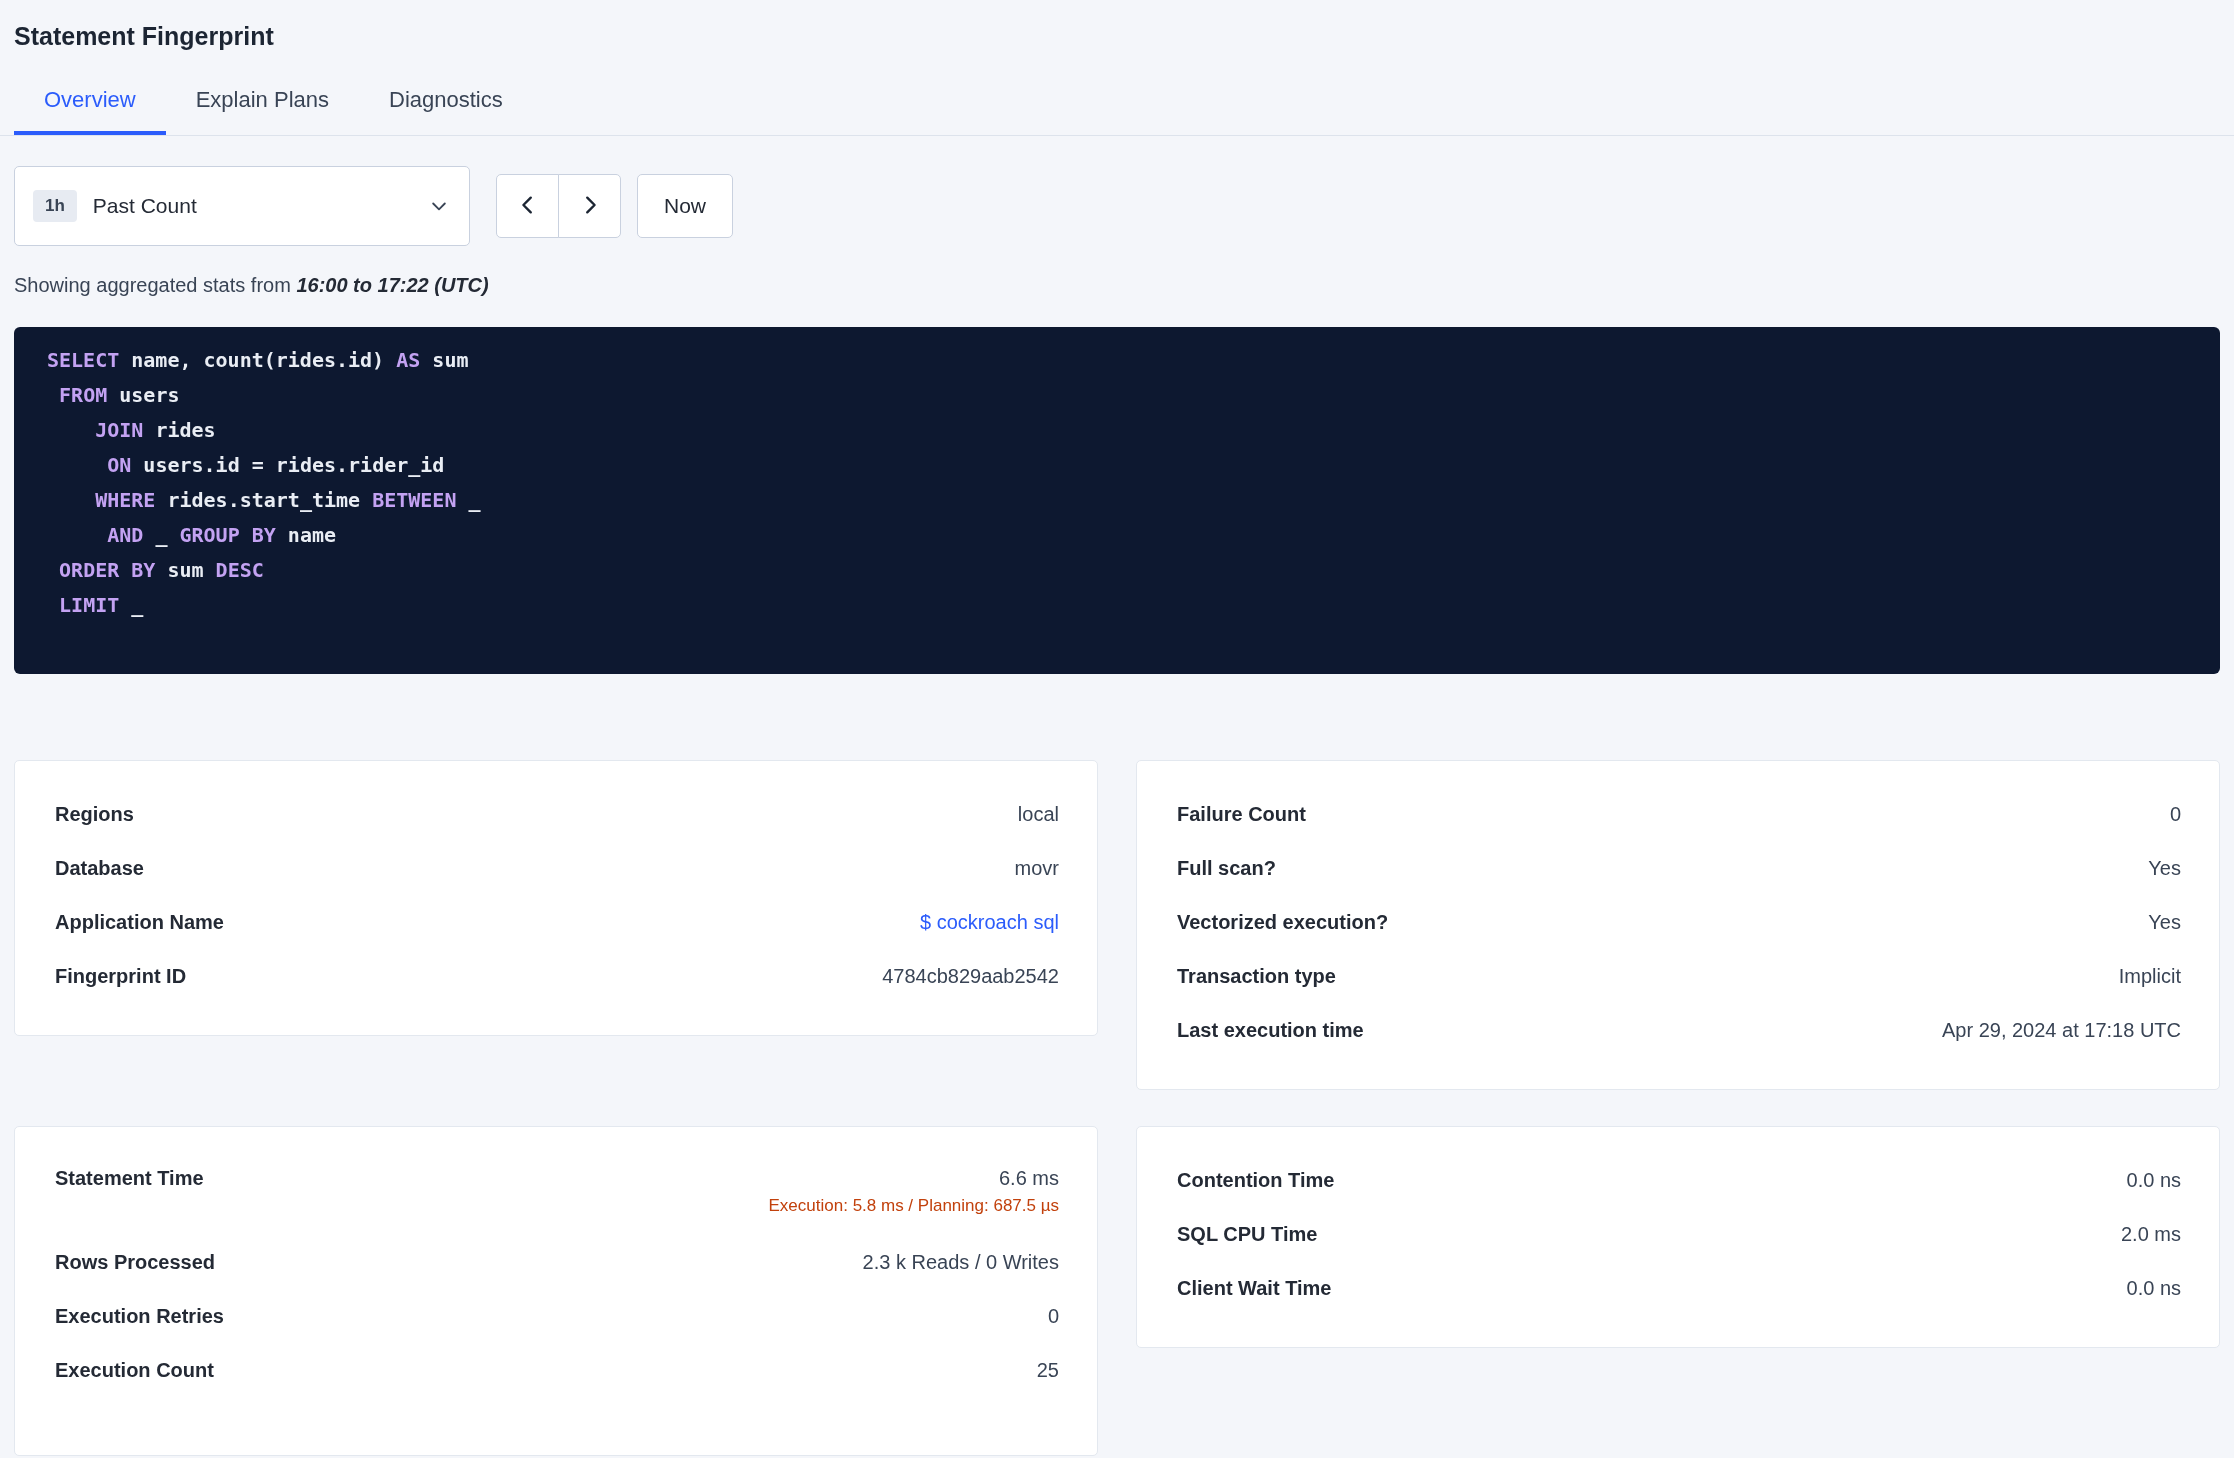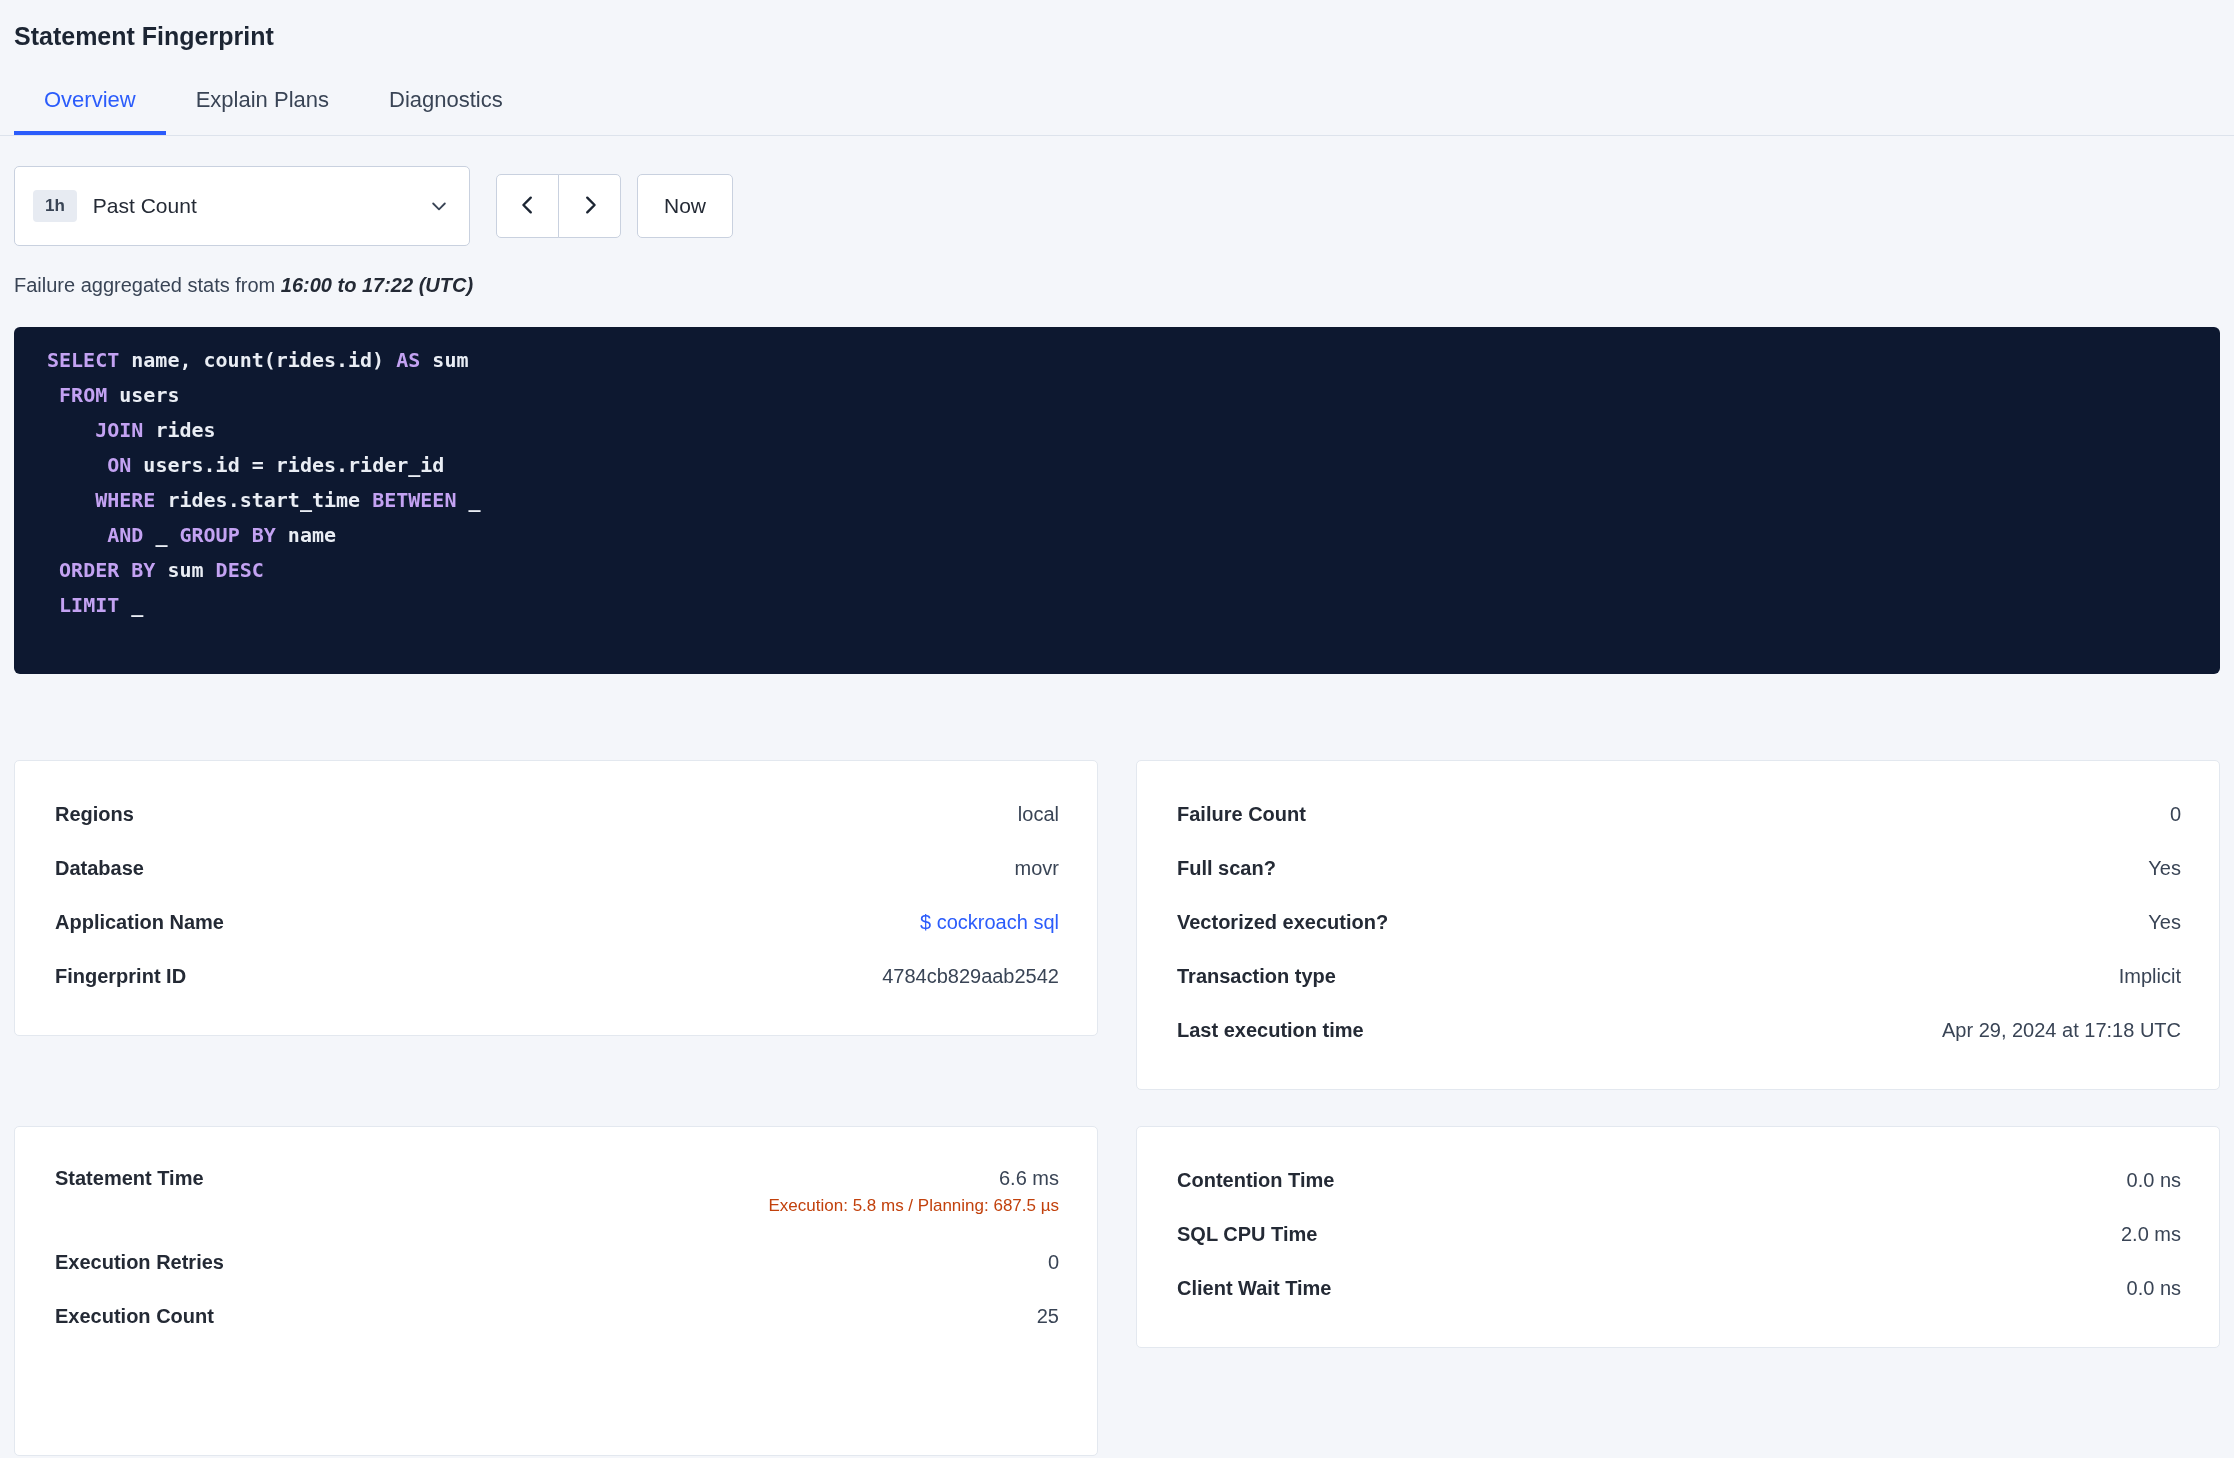--- a/index.html
+++ b/index.html
@@ -201,21 +201,21 @@
           <svg width="22" height="22" viewBox="0 0 24 24">
               <path d="M9 4 L17 12 L9 20" stroke="#1c2533" stroke-width="2.6" fill="none" stroke-linecap="round" stroke-linejoin="round"></path>
             </svg>
         </span>
       </button>
     </div>
 
     <button class="now-btn">Now</button>
   </div>
 
-  <p class="note"><span>Failure aggregated stats from </span><strong>16:00 to 17:22 (UTC)</strong></p>
+  <p class="note"><span>Showing aggregated stats from </span><strong>16:00 to 17:22 (UTC)</strong></p>
 
   <pre class="sql" id="sql-box"><div class="sql-line"><span class="kw">SELECT</span><span class="pl"> name, count(rides.id) </span><span class="kw">AS</span><span class="pl"> sum</span></div><div class="sql-line"><span class="pl"> </span><span class="kw">FROM</span><span class="pl"> users</span></div><div class="sql-line"><span class="pl">    </span><span class="kw">JOIN</span><span class="pl"> rides</span></div><div class="sql-line"><span class="pl">     </span><span class="kw">ON</span><span class="pl"> users.id = rides.rider_id</span></div><div class="sql-line"><span class="pl">    </span><span class="kw">WHERE</span><span class="pl"> rides.start_time </span><span class="kw">BETWEEN</span><span class="pl"> _</span></div><div class="sql-line"><span class="pl">     </span><span class="kw">AND</span><span class="pl"> _ </span><span class="kw">GROUP BY</span><span class="pl"> name</span></div><div class="sql-line"><span class="pl"> </span><span class="kw">ORDER BY</span><span class="pl"> sum </span><span class="kw">DESC</span></div><div class="sql-line"><span class="pl"> </span><span class="kw">LIMIT</span><span class="pl"> _</span></div></pre>
 
   <div class="grid">
     <section class="card">
         <div class="row">
           <span class="label">Regions</span>
           <span class="value-stack">
             <span class="value">local</span>
           </span>
@@ -273,20 +273,26 @@
       </section>
     <section class="card tall">
         <div class="row has-sub">
           <span class="label">Statement Time</span>
           <span class="value-stack">
             <span class="value">6.6 ms</span>
             <span class="sub">Execution: 5.8 ms / Planning: 687.5 µs</span>
           </span>
         </div>
         <div class="row">
+          <span class="label">Rows Processed</span>
+          <span class="value-stack">
+            <span class="value">2.3 k Reads / 0 Writes</span>
+          </span>
+        </div>
+        <div class="row">
           <span class="label">Execution Retries</span>
           <span class="value-stack">
             <span class="value">0</span>
           </span>
         </div>
         <div class="row">
           <span class="label">Execution Count</span>
           <span class="value-stack">
             <span class="value">25</span>
           </span>

